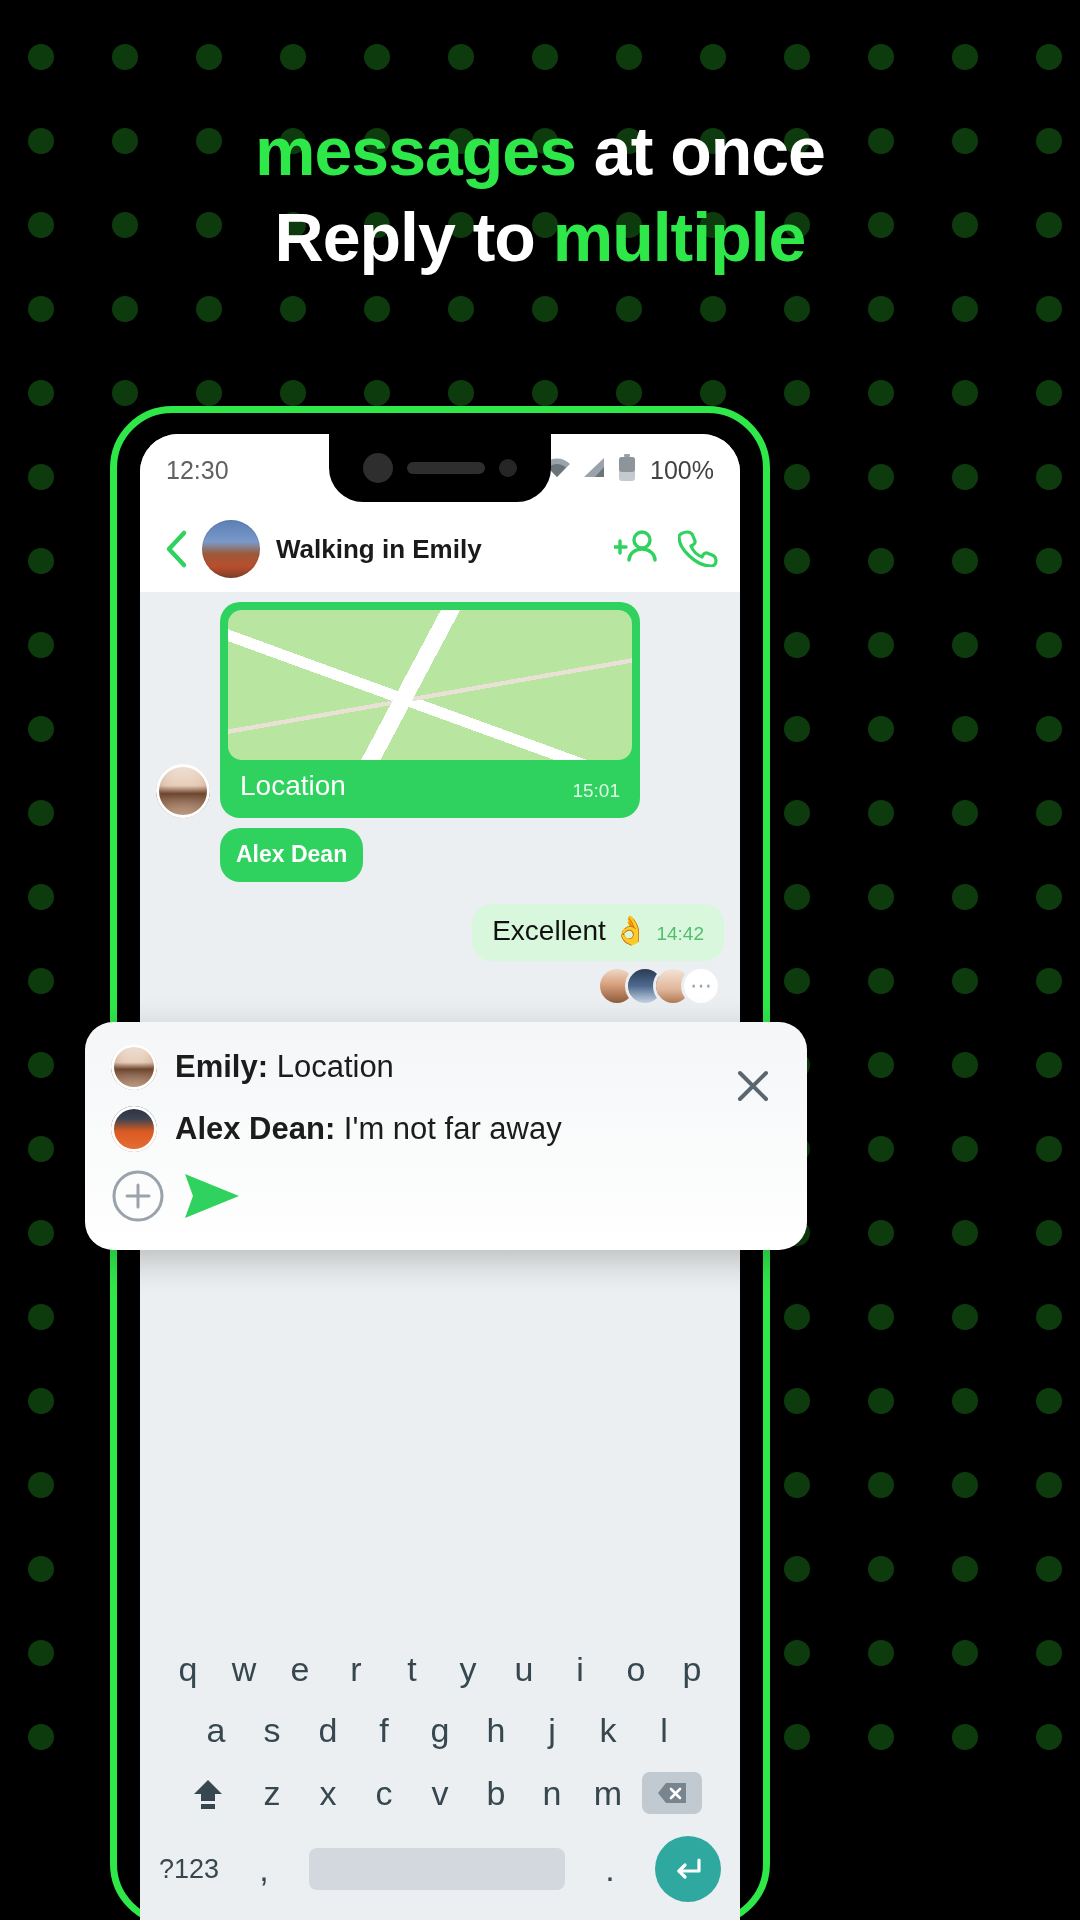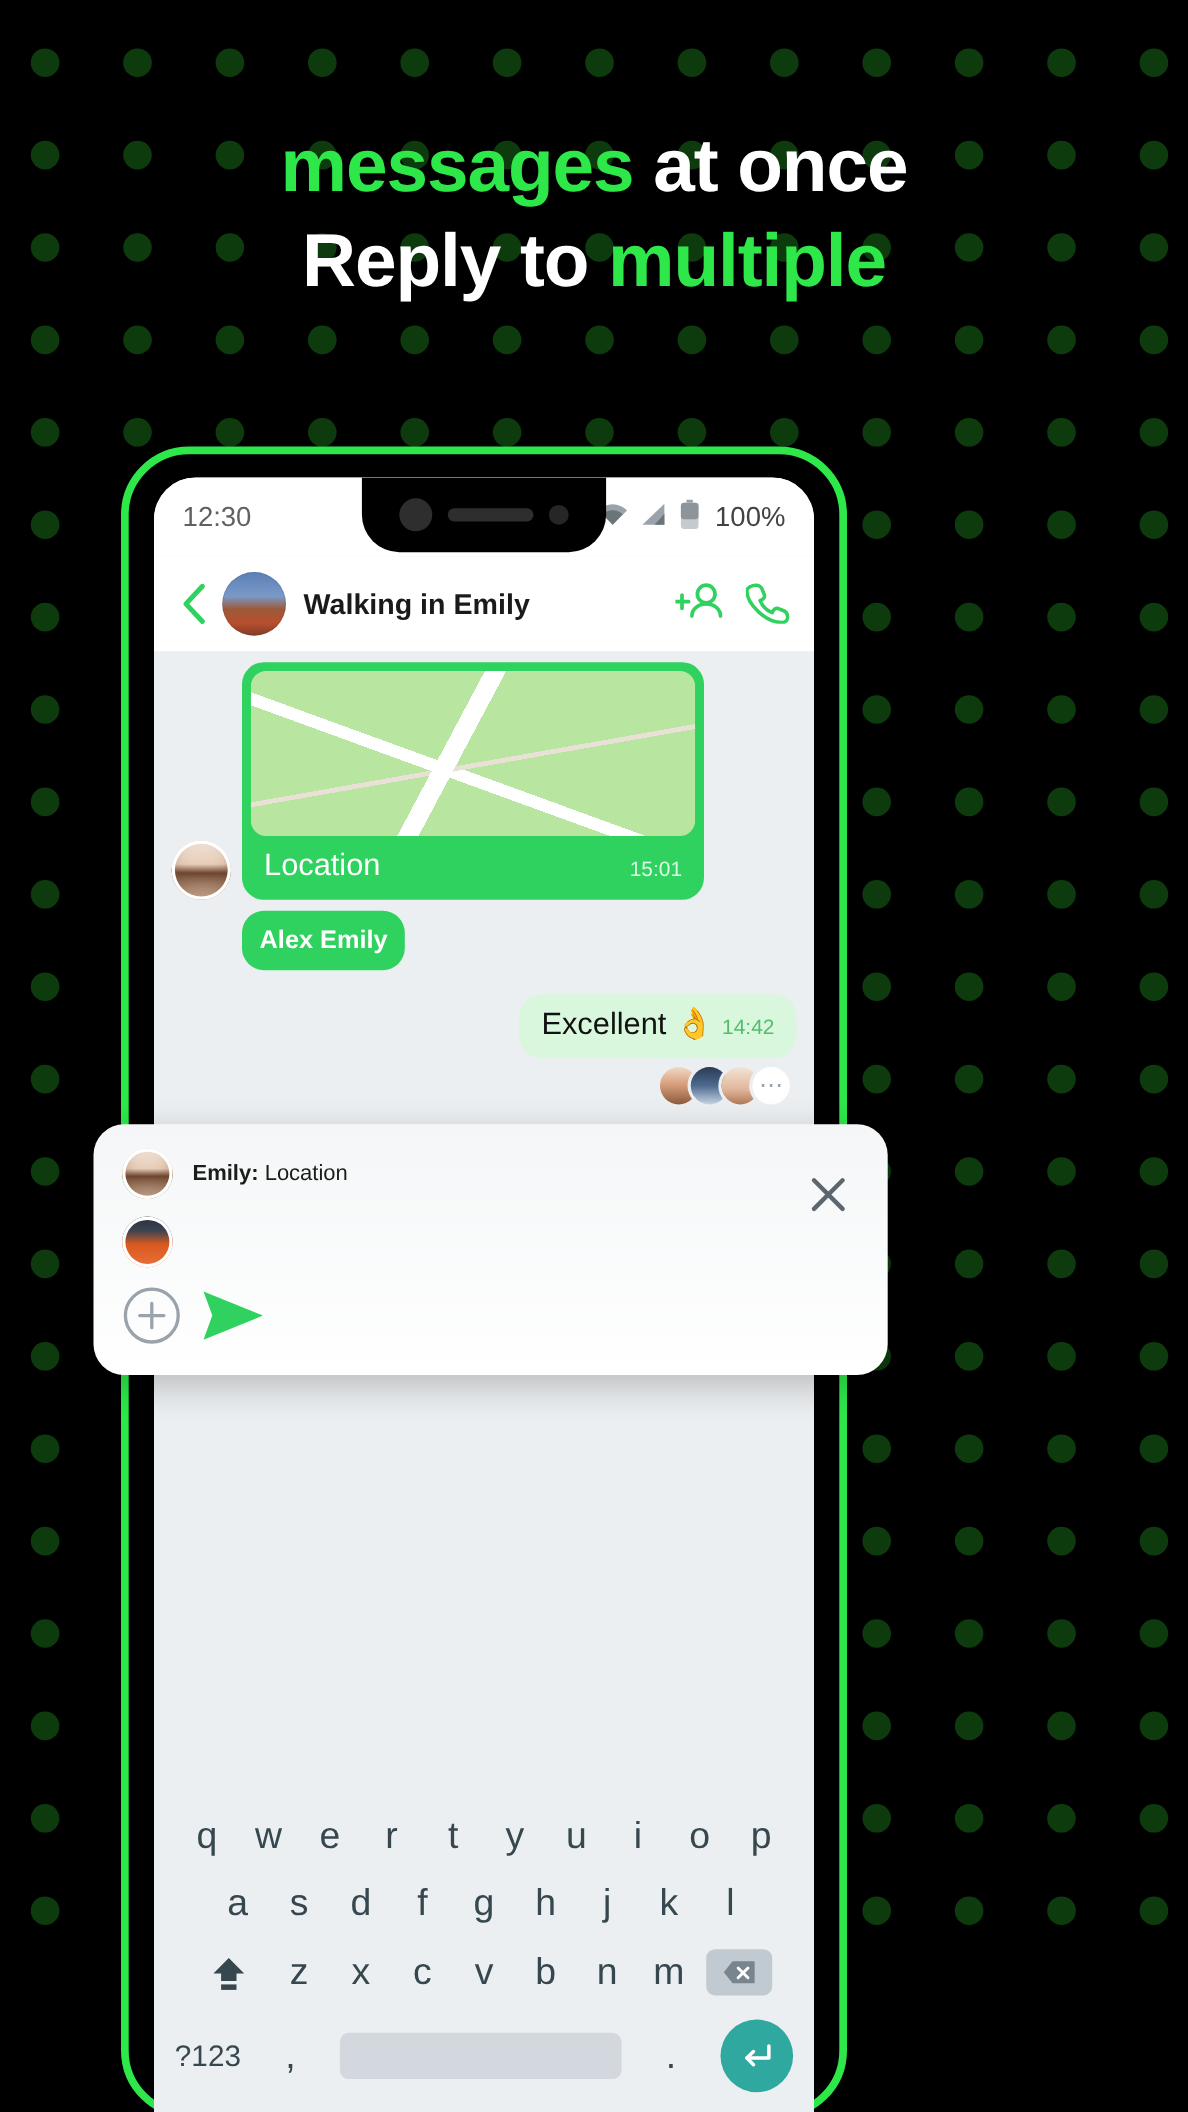--- a/index.html
+++ b/index.html
@@ -138,21 +138,21 @@
   .reply-panel {
     position: absolute; left: 85px; top: 1022px; width: 722px;
     background: linear-gradient(#f4f6f7, #ffffff);
     border-radius: 28px;
     box-shadow: 0 10px 34px rgba(0,0,0,.22);
     z-index: 30;
     padding: 22px 26px 26px 26px;
   }
   .rp-row { display: flex; align-items: center; gap: 18px; margin-bottom: 16px; }
   .rp-av { width: 46px; height: 46px; border-radius: 50%; flex: 0 0 auto; }
-  .rp-text { font-size: 20px; color: #1c1c1c; }
+  .rp-text { font-size: 31px; color: #1c1c1c; }
   .rp-text b { font-weight: 700; }
   .rp-close { position: absolute; right: 34px; top: 44px; width: 40px; height: 40px; }
 
   .composer { display: flex; align-items: center; gap: 16px; margin-top: 6px; }
   .plus { width: 54px; height: 54px; flex: 0 0 auto; }
   .input-pill {
     flex: 1 1 auto; height: 70px; background: #fff; border-radius: 35px;
     box-shadow: 0 2px 6px rgba(0,0,0,.12);
     display: flex; align-items: center; justify-content: space-between;
     padding: 0 16px 0 24px;
@@ -522,21 +522,21 @@
           <div class="loc-foot">
             <span class="loc-label">Location</span>
             <span class="tm">15:01</span>
           </div>
         </div>
       </div>
 
       <div class="row">
         <span class="av" style="visibility:hidden"></span>
         <div class="bub bub-green txtb">
-          <div class="sender">Alex Emily</div>
+          <div class="sender">Alex Dean</div>
         </div>
       </div>
 
 
       <div class="row out" style="margin-top:22px">
         <div class="bub bub-mint txtb" style="padding:10px 20px">
           <div class="msgline"><span>Excellent 👌</span><span class="inline-tm tm-green">14:42</span></div>
         </div>
       </div>
 
@@ -619,20 +619,21 @@
         </svg>
     </span>
 
     <div class="rp-row">
       <span class="rp-av av-emily"></span>
       <span class="rp-text"><b>Emily:</b> <span>Location</span></span>
     </div>
 
     <div class="rp-row">
       <span class="rp-av av-alex"></span>
+      <span class="rp-text"><b>Alex Dean:</b> <span>I'm not far away</span></span>
     </div>
 
     <div class="composer">
       <span class="plus">
         <svg width="54" height="54" viewBox="0 0 54 54">
             <circle cx="27" cy="27" r="24" fill="none" stroke="#9aa3ab" stroke-width="3"></circle>
             <path d="M27 16 L27 38 M16 27 L38 27" stroke="#9aa3ab" stroke-width="3" stroke-linecap="round"></path>
           </svg>
       </span>
       <span class="send">

